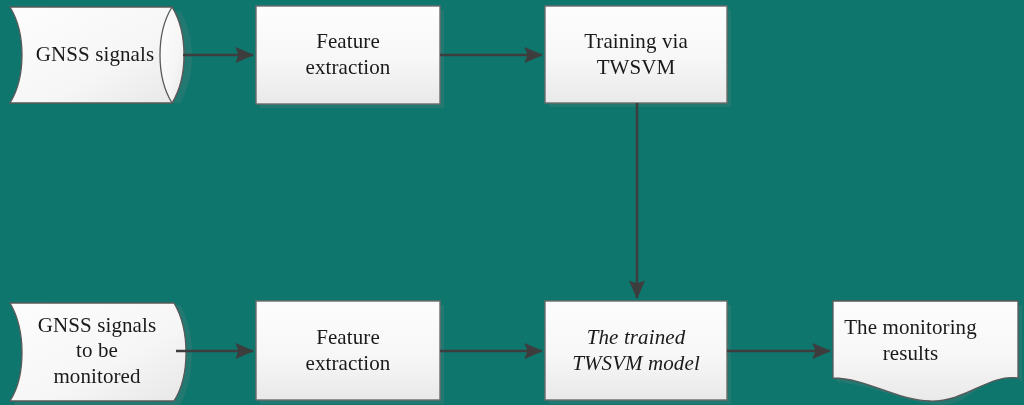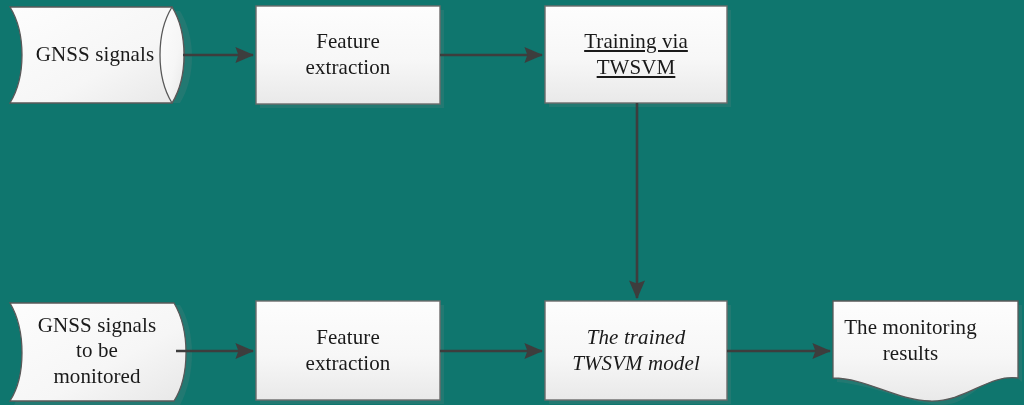--- a/index.html
+++ b/index.html
@@ -120,21 +120,21 @@
       <line x1="440" y1="351" x2="542" y2="351" marker-end="url(#arrowHead)"></line>
       <line x1="727" y1="351" x2="830" y2="351" marker-end="url(#arrowHead)"></line>
     </g>
   </svg>
 
   <div class="node-label" style="left:10px; top:7px; width:170px; height:96px;">GNSS signals</div>
 
   <div class="node-label" style="left:256px; top:6px; width:184px; height:98px;">Feature
 extraction</div>
 
-  <div class="node-label" style="left:545px; top:6px; width:182px; height:97px;text-decoration:underline;">Training via
+  <div class="node-label" style="left:545px; top:6px; width:182px; height:97px;">Training via
 TWSVM</div>
 
   <div class="node-label" style="left:12px; top:301px; width:170px; height:100px;">GNSS signals
 to be
 monitored</div>
 
   <div class="node-label" style="left:256px; top:301px; width:184px; height:99px;">Feature
 extraction</div>
 
   <div class="node-label" style="left:545px; top:301px; width:182px; height:99px;font-style:italic;">The trained

